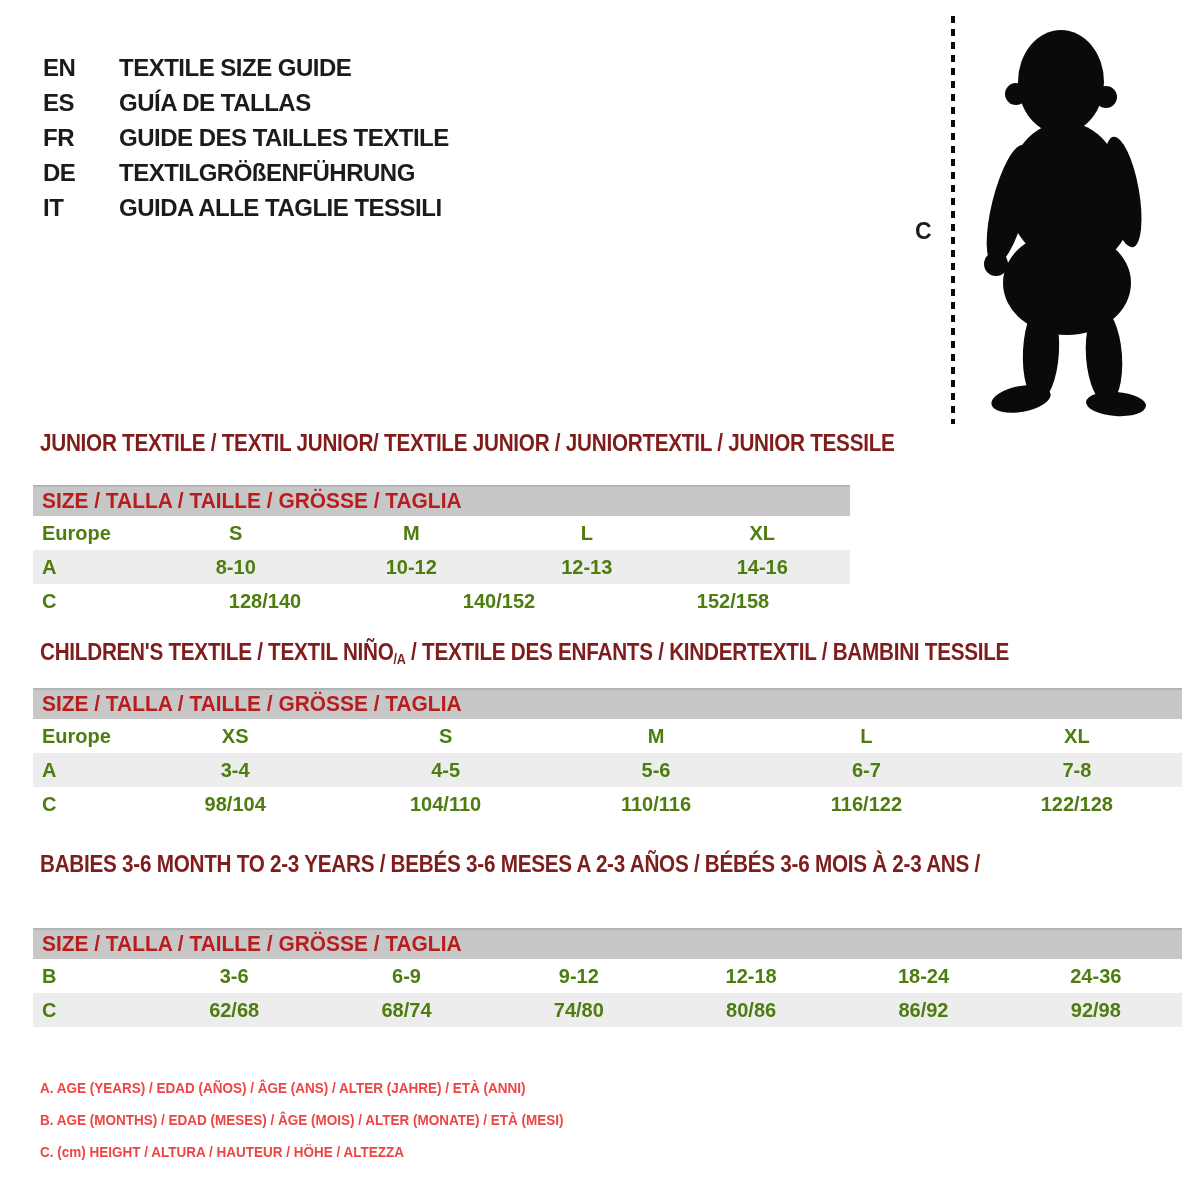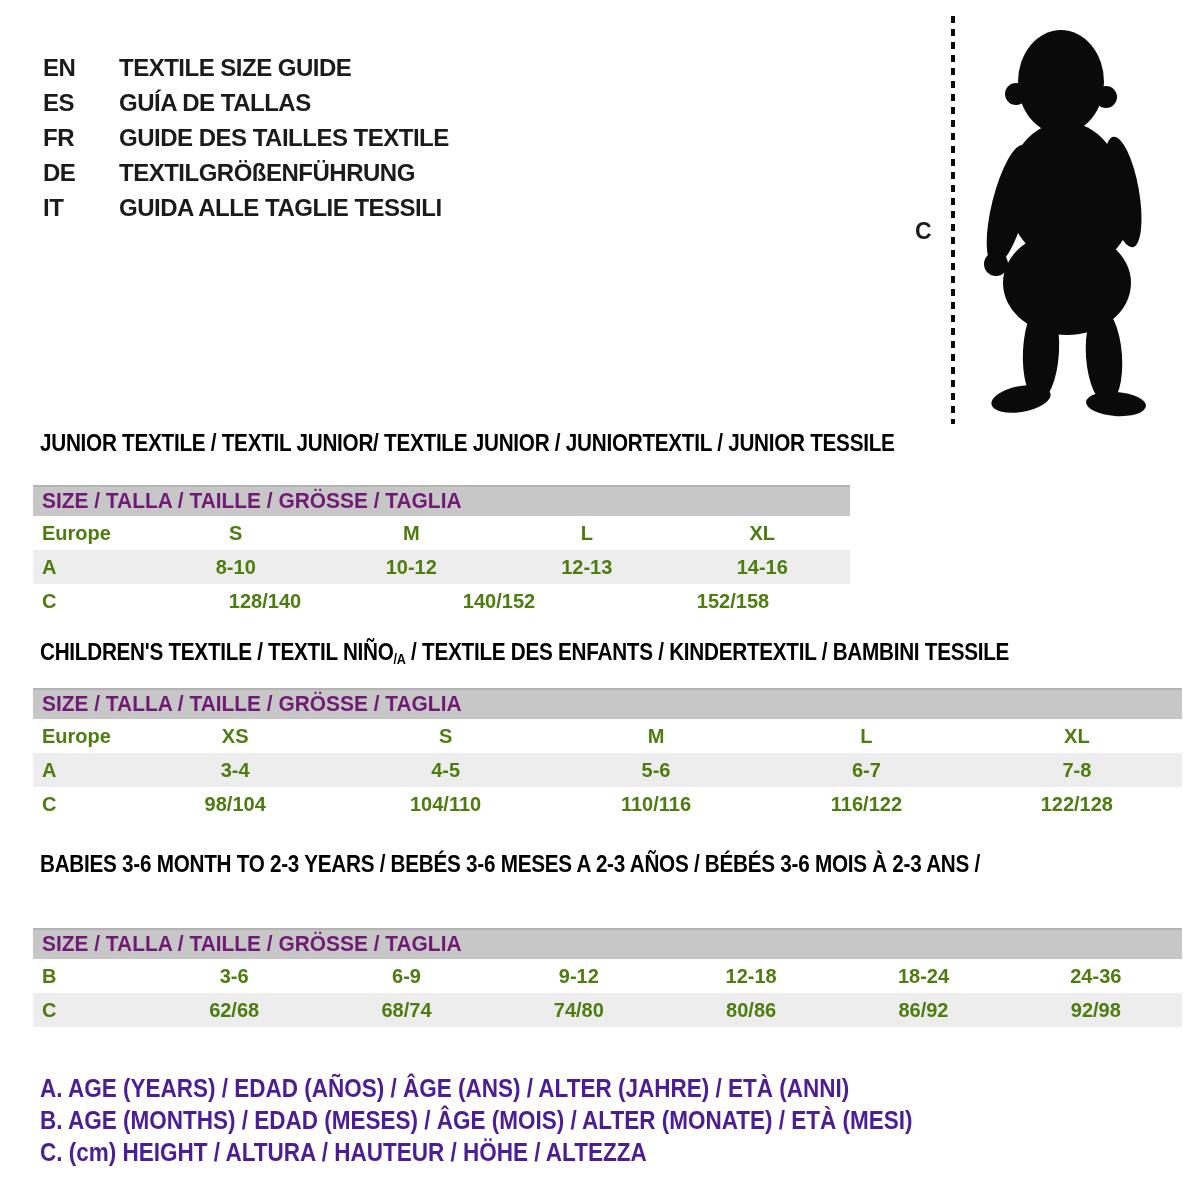--- a/index.html
+++ b/index.html
@@ -15,40 +15,40 @@
   .lang-row{display:flex;height:35px;line-height:35px;}
   .lang-code{width:76px;}
 
   
   .figure{position:absolute;left:905px;top:12px;width:292px;height:418px;}
   .c-label{position:absolute;left:10px;top:206px;font-size:23px;font-weight:bold;}
   .dash{position:absolute;left:44px;top:4px;}
   .baby-svg{position:absolute;left:60px;top:8px;}
 
   
-  .heading{position:absolute;left:40px;font-size:23px;font-weight:bold;color:#000000;
+  .heading{position:absolute;left:40px;font-size:23px;font-weight:bold;color:#7f1d1d;
            white-space:nowrap;letter-spacing:-0.3px;line-height:28px;}
   .heading .sub{font-size:14px;vertical-align:-4px;}
   .heading2{line-height:38px;}
 
   
   .size-table{position:absolute;left:33px;font-weight:bold;}
-  .size-bar{height:31px;line-height:31px;background:#c7c7c7;color:#701a75;font-size:22px;
+  .size-bar{height:31px;line-height:31px;background:#c7c7c7;color:#b91c1c;font-size:22px;
             padding-left:9px;box-shadow:inset 0 2px 0 #b3b3b3;}
   .trow{display:flex;height:34px;line-height:34px;font-size:20px;color:#4d7c0f;}
   .alt{background:#ededed;}
   .tlabel{padding-left:9px;}
   .tbl-junior{width:817px;}  .tbl-junior .tlabel{width:106px;}
   .tbl-children{width:1149px;} .tbl-children .tlabel{width:88px;}
   .tbl-babies{width:1149px;}  .tbl-babies .tlabel{width:106px;}
   .tcell{flex:1;text-align:center;}
 
   
-  .legend{position:absolute;left:40px;top:1072px;font-size:25px;font-weight:bold;
-          line-height:32px;color:#4c1d95;}
+  .legend{position:absolute;left:40px;top:1072px;font-size:15px;font-weight:bold;
+          line-height:32px;color:#ef4444;}
 </style>
 </head>
 <body>
 
 <div class="page">
 
   <div class="lang">
     <div class="lang-row">
       <span class="lang-code">EN</span>
       <span class="lang-title">TEXTILE SIZE GUIDE</span>

